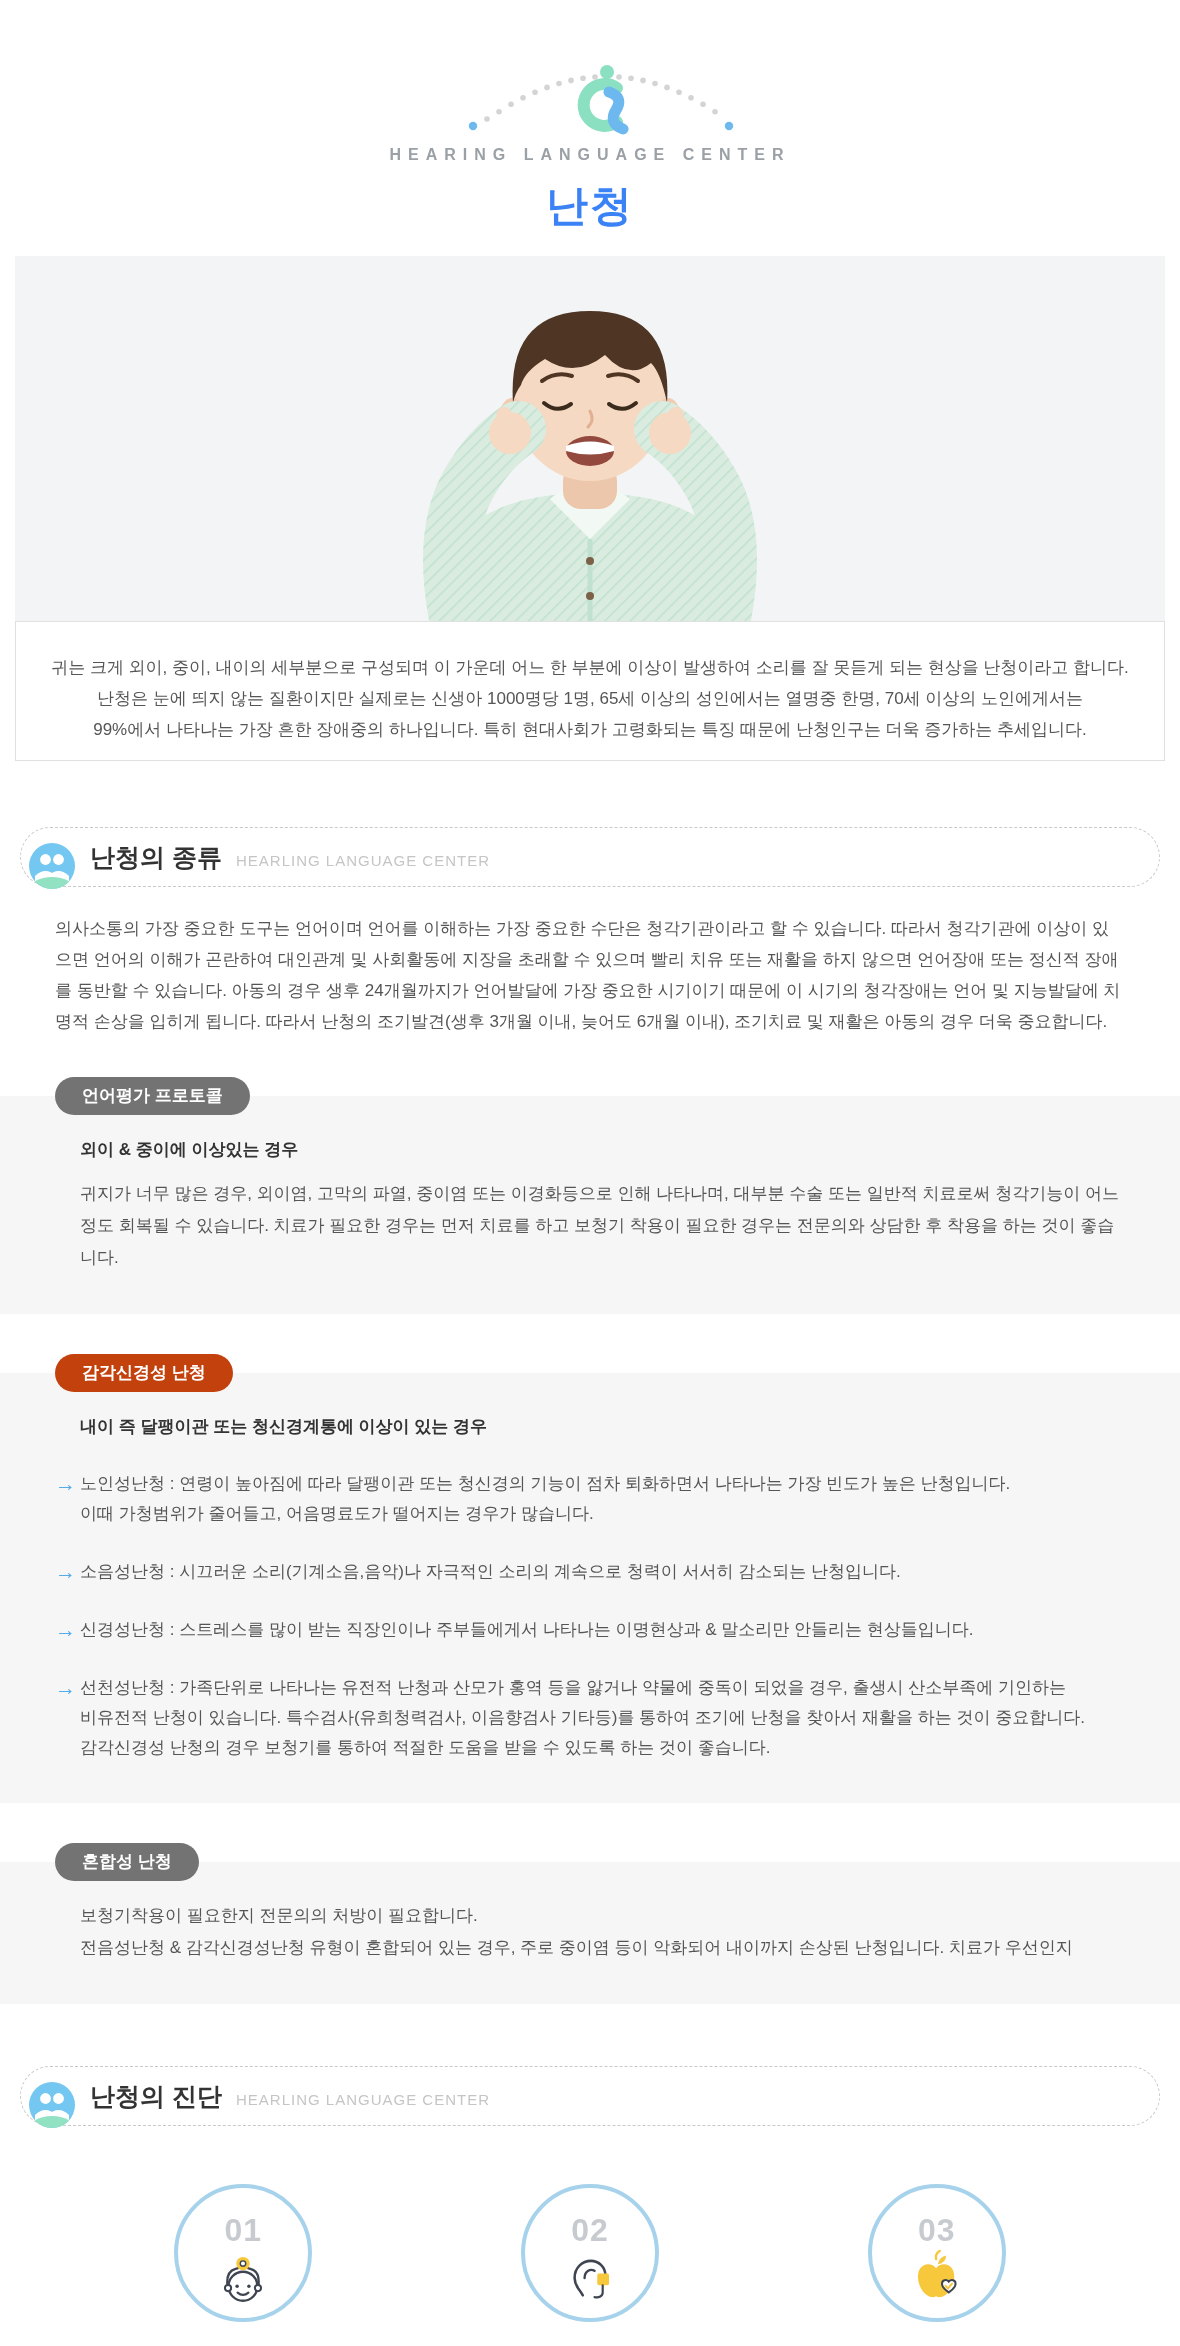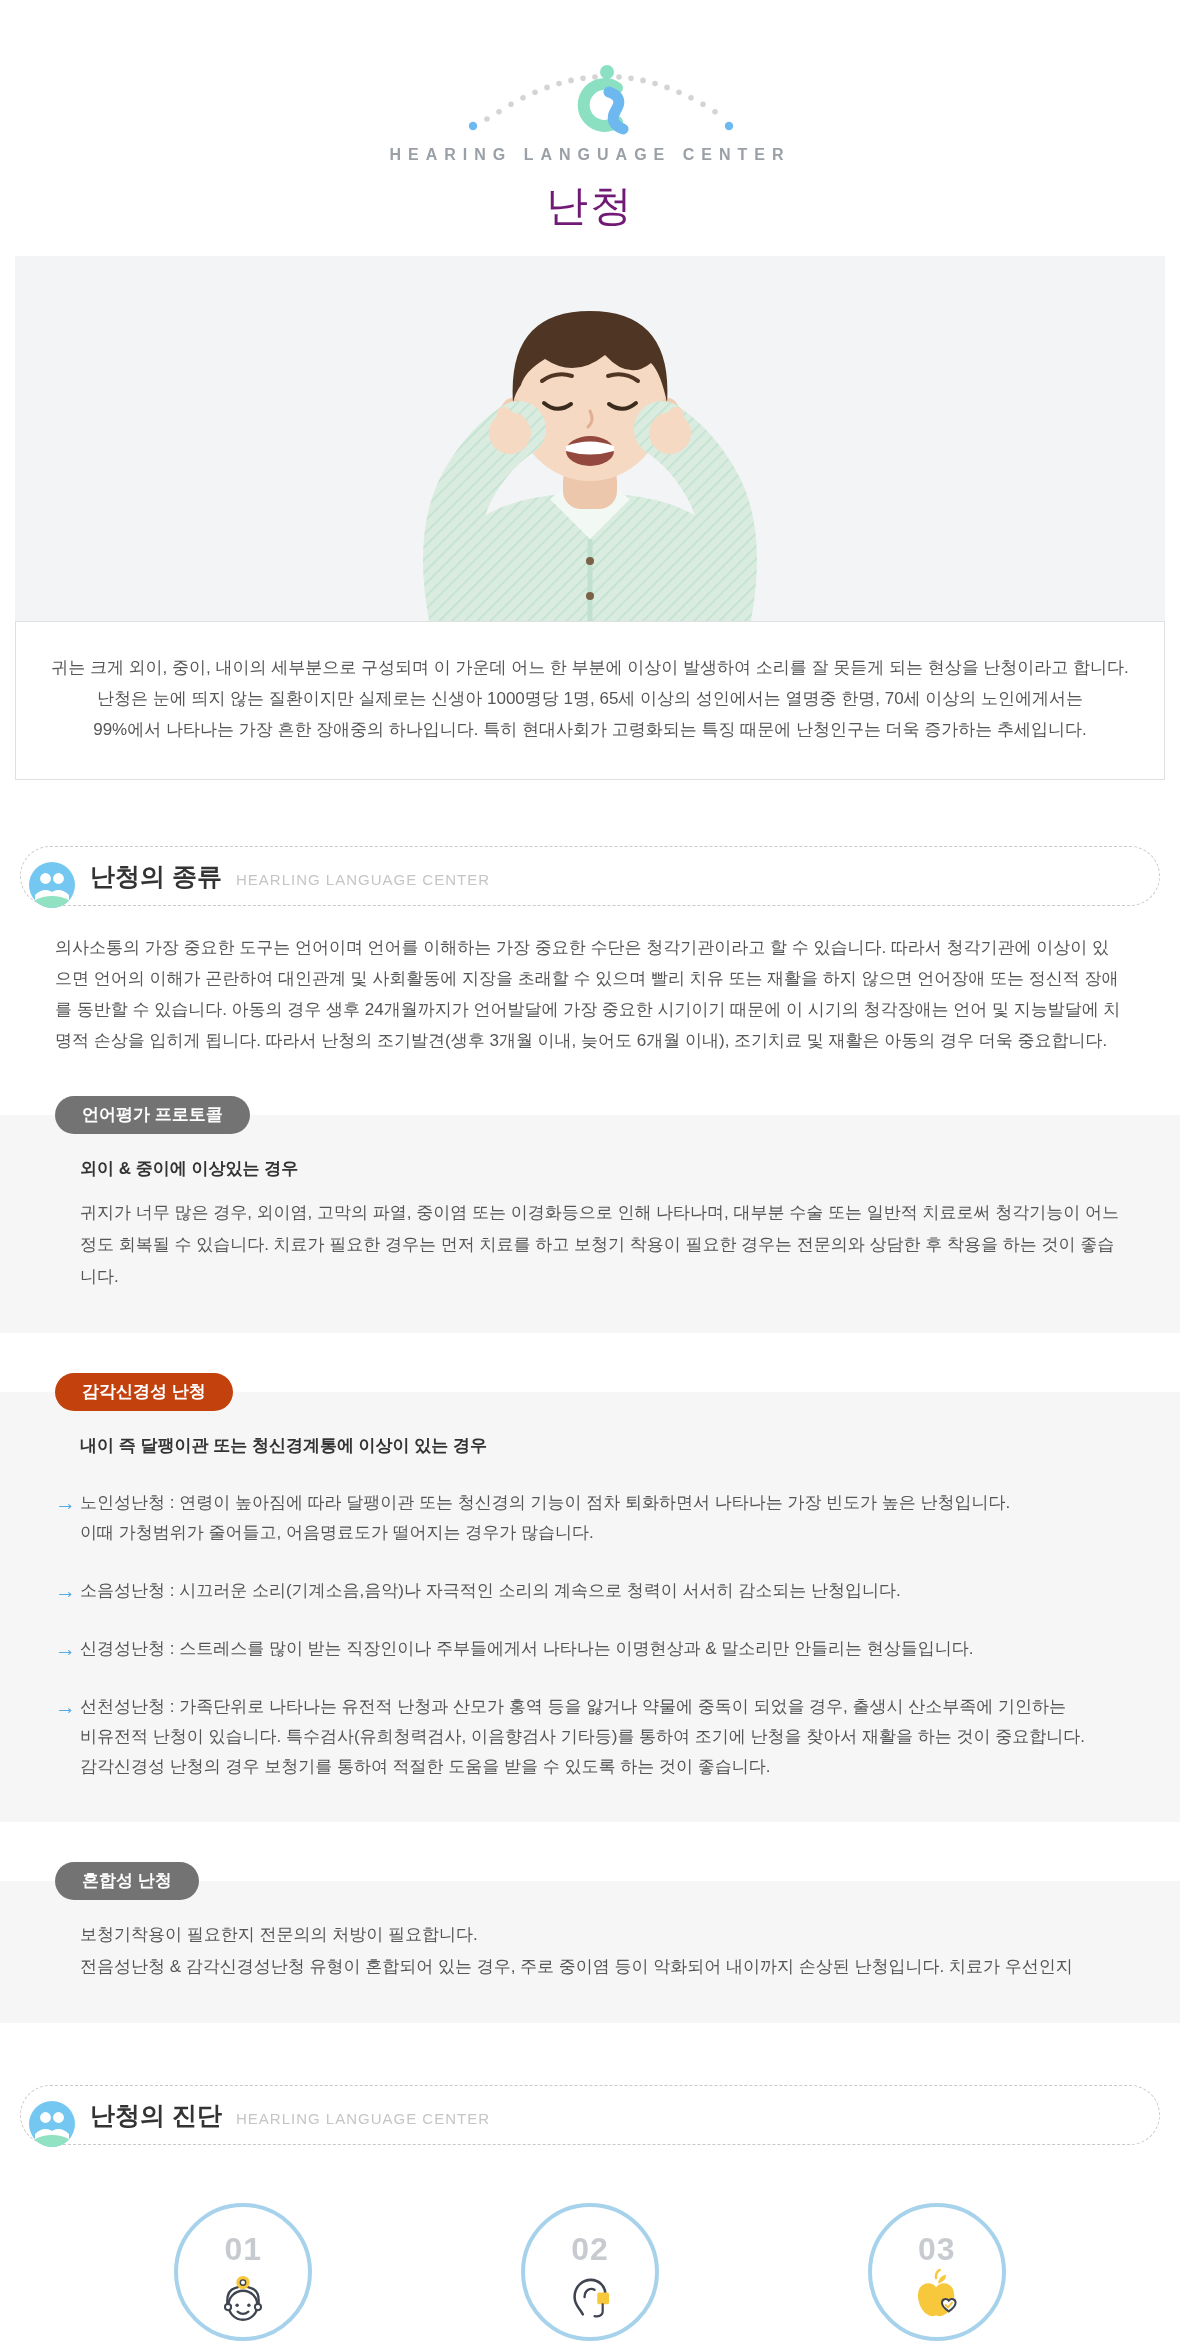--- a/index.html
+++ b/index.html
@@ -1,25 +1,25 @@
 <!DOCTYPE html>
 <html><head>
 <meta charset="utf-8">
 <style>
   html,body{margin:0;padding:0;background:#fff;}
   body{width:1180px;font-family:"Liberation Sans","DejaVu Sans",sans-serif;color:#555;}
   
   .top{ text-align:center; padding-top:26px; }
   .logo-wrap{ height:110px; display:flex; align-items:flex-end; justify-content:center; }
   .brand{ margin-top:10px; font-size:16px; font-weight:bold; color:#9aa0a5; letter-spacing:7px; }
-  .page-title{ margin-top:14px; font-size:42px; font-weight:400; color:#701a75; letter-spacing:2px; }
+  .page-title{ margin-top:14px; font-size:42px; font-weight:700; color:#3b82f6; letter-spacing:2px; }
   .page-subtitle{ margin-top:12px; font-size:15px; color:#b3b3b3; }
   
   .hero{ margin:22px 15px 0; height:365px; background:#f3f4f6; overflow:hidden; display:flex; justify-content:center; align-items:flex-end; }
-  .intro-box{ margin:0 15px; border:1px solid #e0e0e0; background:#fff; padding:30px 20px 34px; text-align:center; font-size:17px; line-height:31px; color:#555; }
+  .intro-box{ margin:0 15px; border:1px solid #e0e0e0; background:#fff; padding:30px 20px 15px; text-align:center; font-size:17px; line-height:31px; color:#555; }
   
   .section-gap{ height:66px; }
   .sec-head{ margin:0 20px; border:1px dashed #c9c9c9; border-radius:32px; height:58px; display:flex; align-items:center; padding-left:8px; overflow:visible; }
   .sec-icon{ width:46px; height:46px; margin-top:18px; flex:0 0 46px; }
   .sec-title{ font-size:25px; font-weight:800; color:#333; margin-left:15px; }
   .sec-brand{ font-size:15px; color:#c5c5c5; letter-spacing:1px; margin-left:14px; padding-top:6px; }
   
   .desc{ margin:26px 55px 0; font-size:17px; line-height:31px; color:#555; }
   .badge-row{ margin:40px 0 -19px 55px; position:relative; z-index:2; }
   .badge{ display:inline-block; height:38px; line-height:38px; padding:0 27px; border-radius:19px; color:#fff; font-size:17px; font-weight:bold; }

